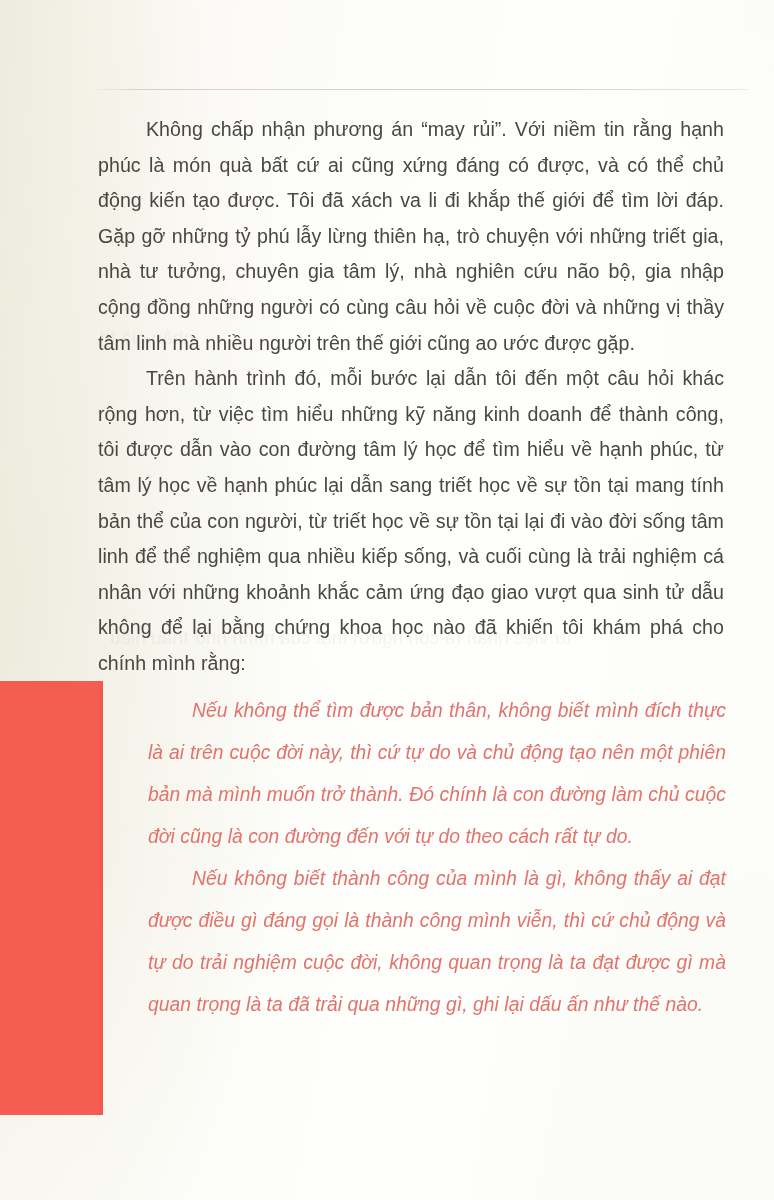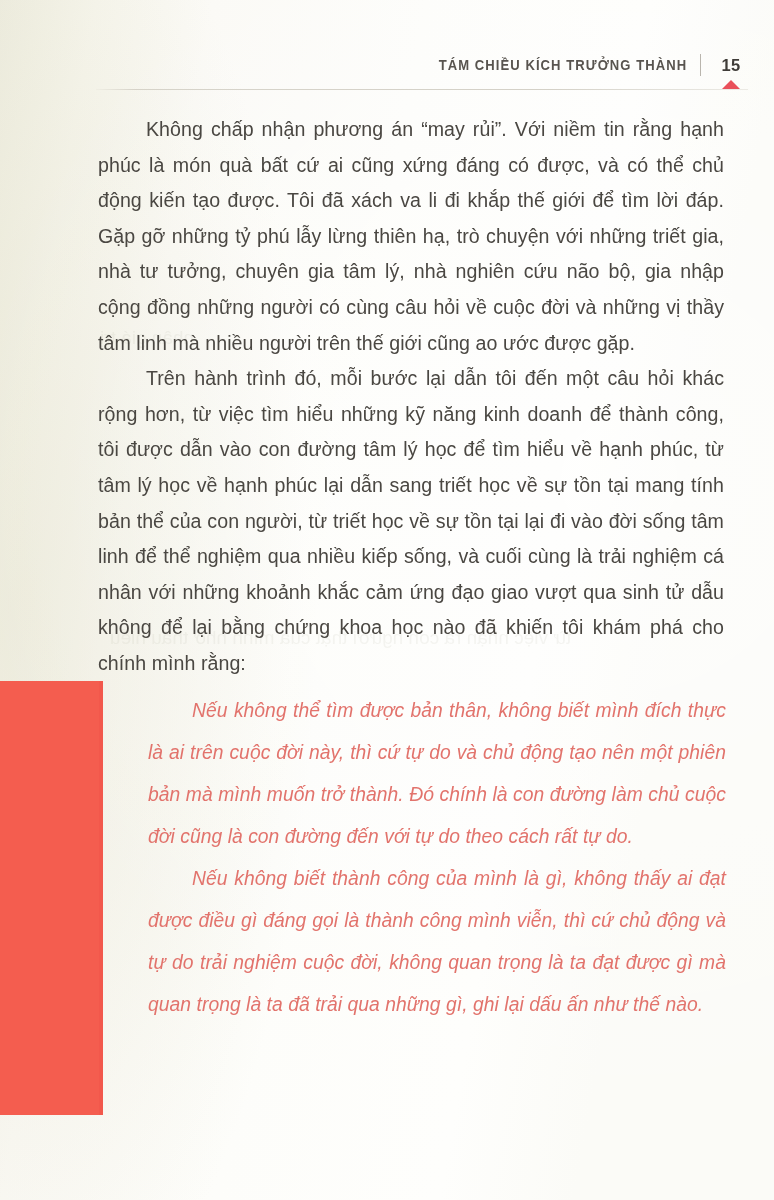--- a/index.html
+++ b/index.html
@@ -181,28 +181,20 @@
 </head>
 <body>
 
 <div class="page">
 
   <div class="paper-grain"></div>
 
   <div class="bleed" style="left:100px; top:320px;">nhân giá trị</div>
   <div class="bleed" style="left:110px; top:620px;">từ việc nhận ra con người thật của mình nhờ thấu hiểu</div>
 
-  <div class="header">
-    <div class="header-title">TÁM CHIỀU KÍCH TRƯỞNG THÀNH</div>
-    <div class="header-sep"></div>
-    <div class="header-pageno-wrap">
-      <div class="header-pageno">15</div>
-      <div class="header-marker"></div>
-    </div>
-  </div>
   <div class="header-rule"></div>
 
   <div class="body-col">
     <p class="para indent">Không chấp nhận phương án “may rủi”. Với niềm tin rằng hạnh phúc là món quà bất cứ ai cũng xứng đáng có được, và có thể chủ động kiến tạo được. Tôi đã xách va li đi khắp thế giới để tìm lời đáp. Gặp gỡ những tỷ phú lẫy lừng thiên hạ, trò chuyện với những triết gia, nhà tư tưởng, chuyên gia tâm lý, nhà nghiên cứu não bộ, gia nhập cộng đồng những người có cùng câu hỏi về cuộc đời và những vị thầy tâm linh mà nhiều người trên thế giới cũng ao ước được gặp.</p>
     <p class="para indent">Trên hành trình đó, mỗi bước lại dẫn tôi đến một câu hỏi khác rộng hơn, từ việc tìm hiểu những kỹ năng kinh doanh để thành công, tôi được dẫn vào con đường tâm lý học để tìm hiểu về hạnh phúc, từ tâm lý học về hạnh phúc lại dẫn sang triết học về sự tồn tại mang tính bản thể của con người, từ triết học về sự tồn tại lại đi vào đời sống tâm linh để thể nghiệm qua nhiều kiếp sống, và cuối cùng là trải nghiệm cá nhân với những khoảnh khắc cảm ứng đạo giao vượt qua sinh tử dẫu không để lại bằng chứng khoa học nào đã khiến tôi khám phá cho chính mình rằng:</p>
   </div>
 
   <div class="quote-block-bar"></div>
   <div class="quote-rule"></div>
 

